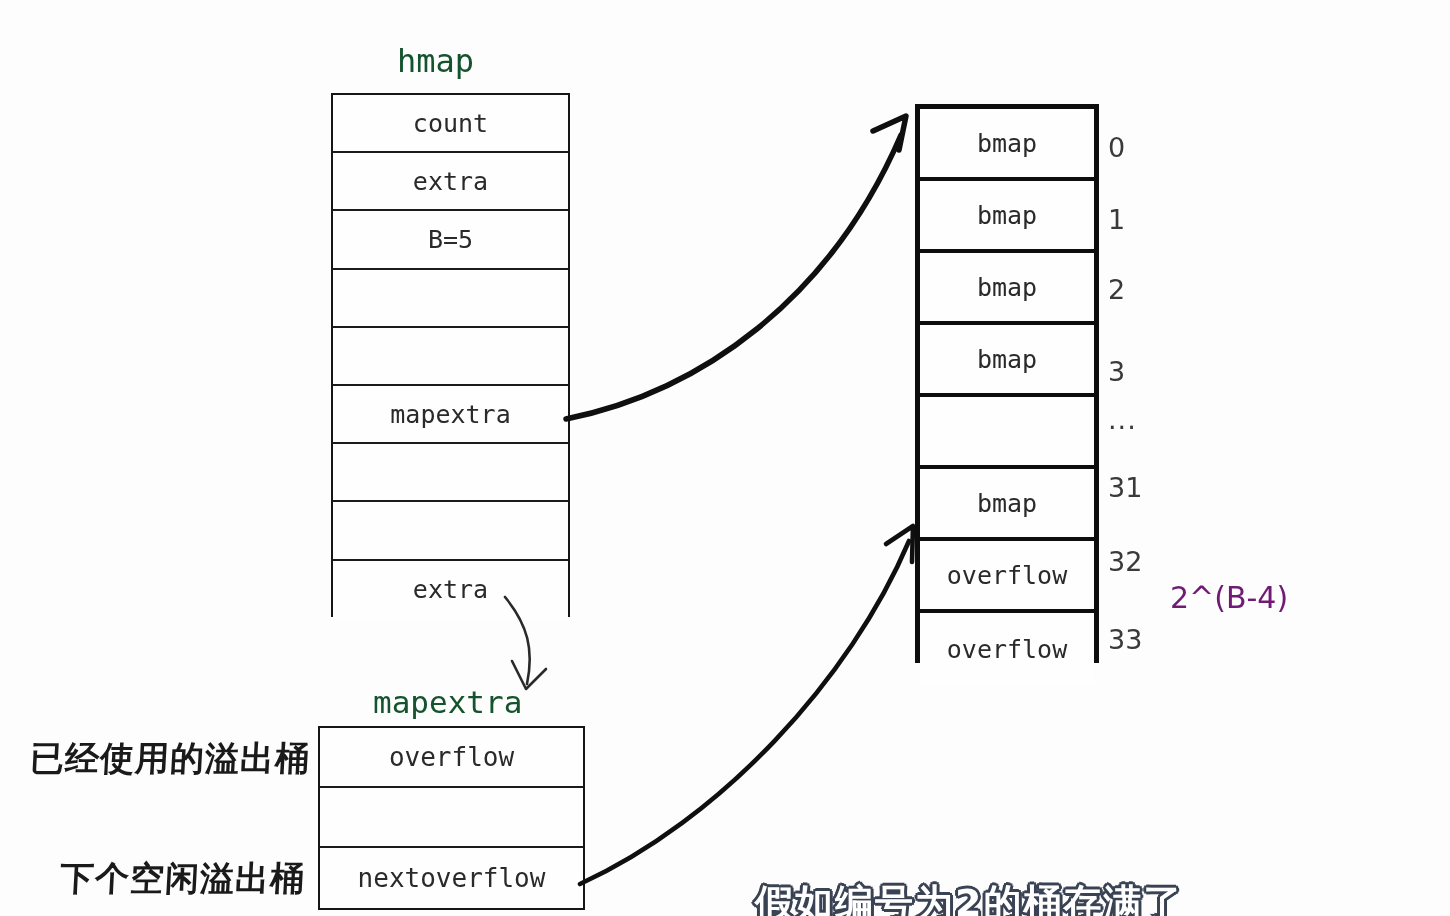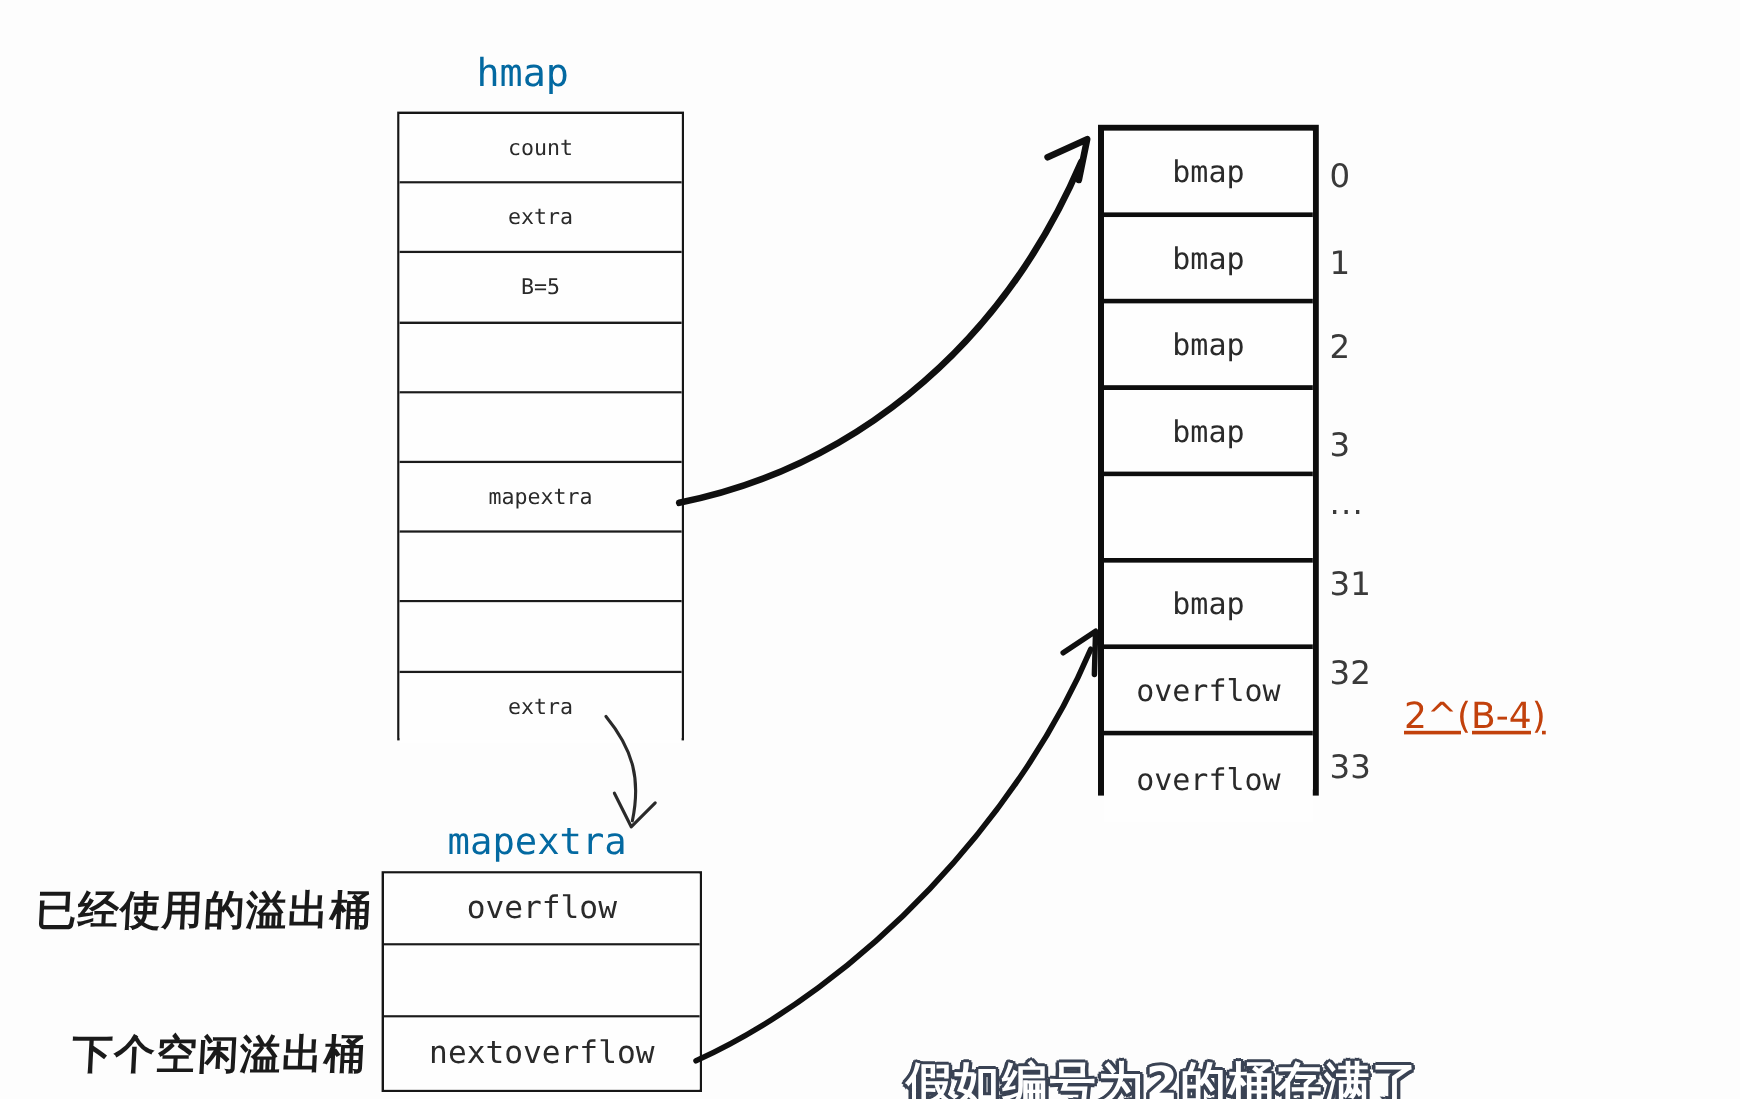--- a/index.html
+++ b/index.html
@@ -13,21 +13,21 @@
     height: 916px;
     background: #fdfdfd;
     overflow: hidden;
     font-family: "DejaVu Sans Mono", monospace;
   }
 
   
   .struct-title {
     position: absolute;
     font-family: "DejaVu Sans Mono", monospace;
-    color: #0369a1;
+    color: #14532d;
     white-space: nowrap;
   }
   .struct {
     position: absolute;
     box-sizing: border-box;
     background: #ffffff;
   }
   .struct .row {
     box-sizing: border-box;
     display: flex;
@@ -43,21 +43,21 @@
   #hmap-struct {
     left: 331px;
     top: 93px;
     width: 239px;
     height: 524px;
     border: 2px solid #161616;
   }
   #hmap-struct .row {
     height: 58.2px;
     border-bottom: 2px solid #1b1b1b;
-    font-size: 18px;
+    font-size: 25px;
   }
   #hmap-struct .row:last-child { border-bottom: none; }
 
   
   #bmap-struct {
     left: 915px;
     top: 104px;
     width: 184px;
     height: 559px;
     border: 5px solid #0d0d0d;
@@ -99,23 +99,22 @@
     font-family: "DejaVu Sans", sans-serif;
     font-size: 27px;
     color: #3a3a3a;
     letter-spacing: 1px;
     white-space: nowrap;
   }
 
   
   .annot {
     position: absolute;
-    color: #c2410c;
-    white-space: nowrap;
-    text-decoration: underline;
+    color: #701a75;
+    white-space: nowrap;
   }
   #formula-label {
     left: 1170px;
     top: 580px;
     font-family: "DejaVu Sans", sans-serif;
     font-size: 30px;
   }
   .cn-label {
     position: absolute;
     font-family: "DejaVu Sans", "Liberation Sans", sans-serif;

